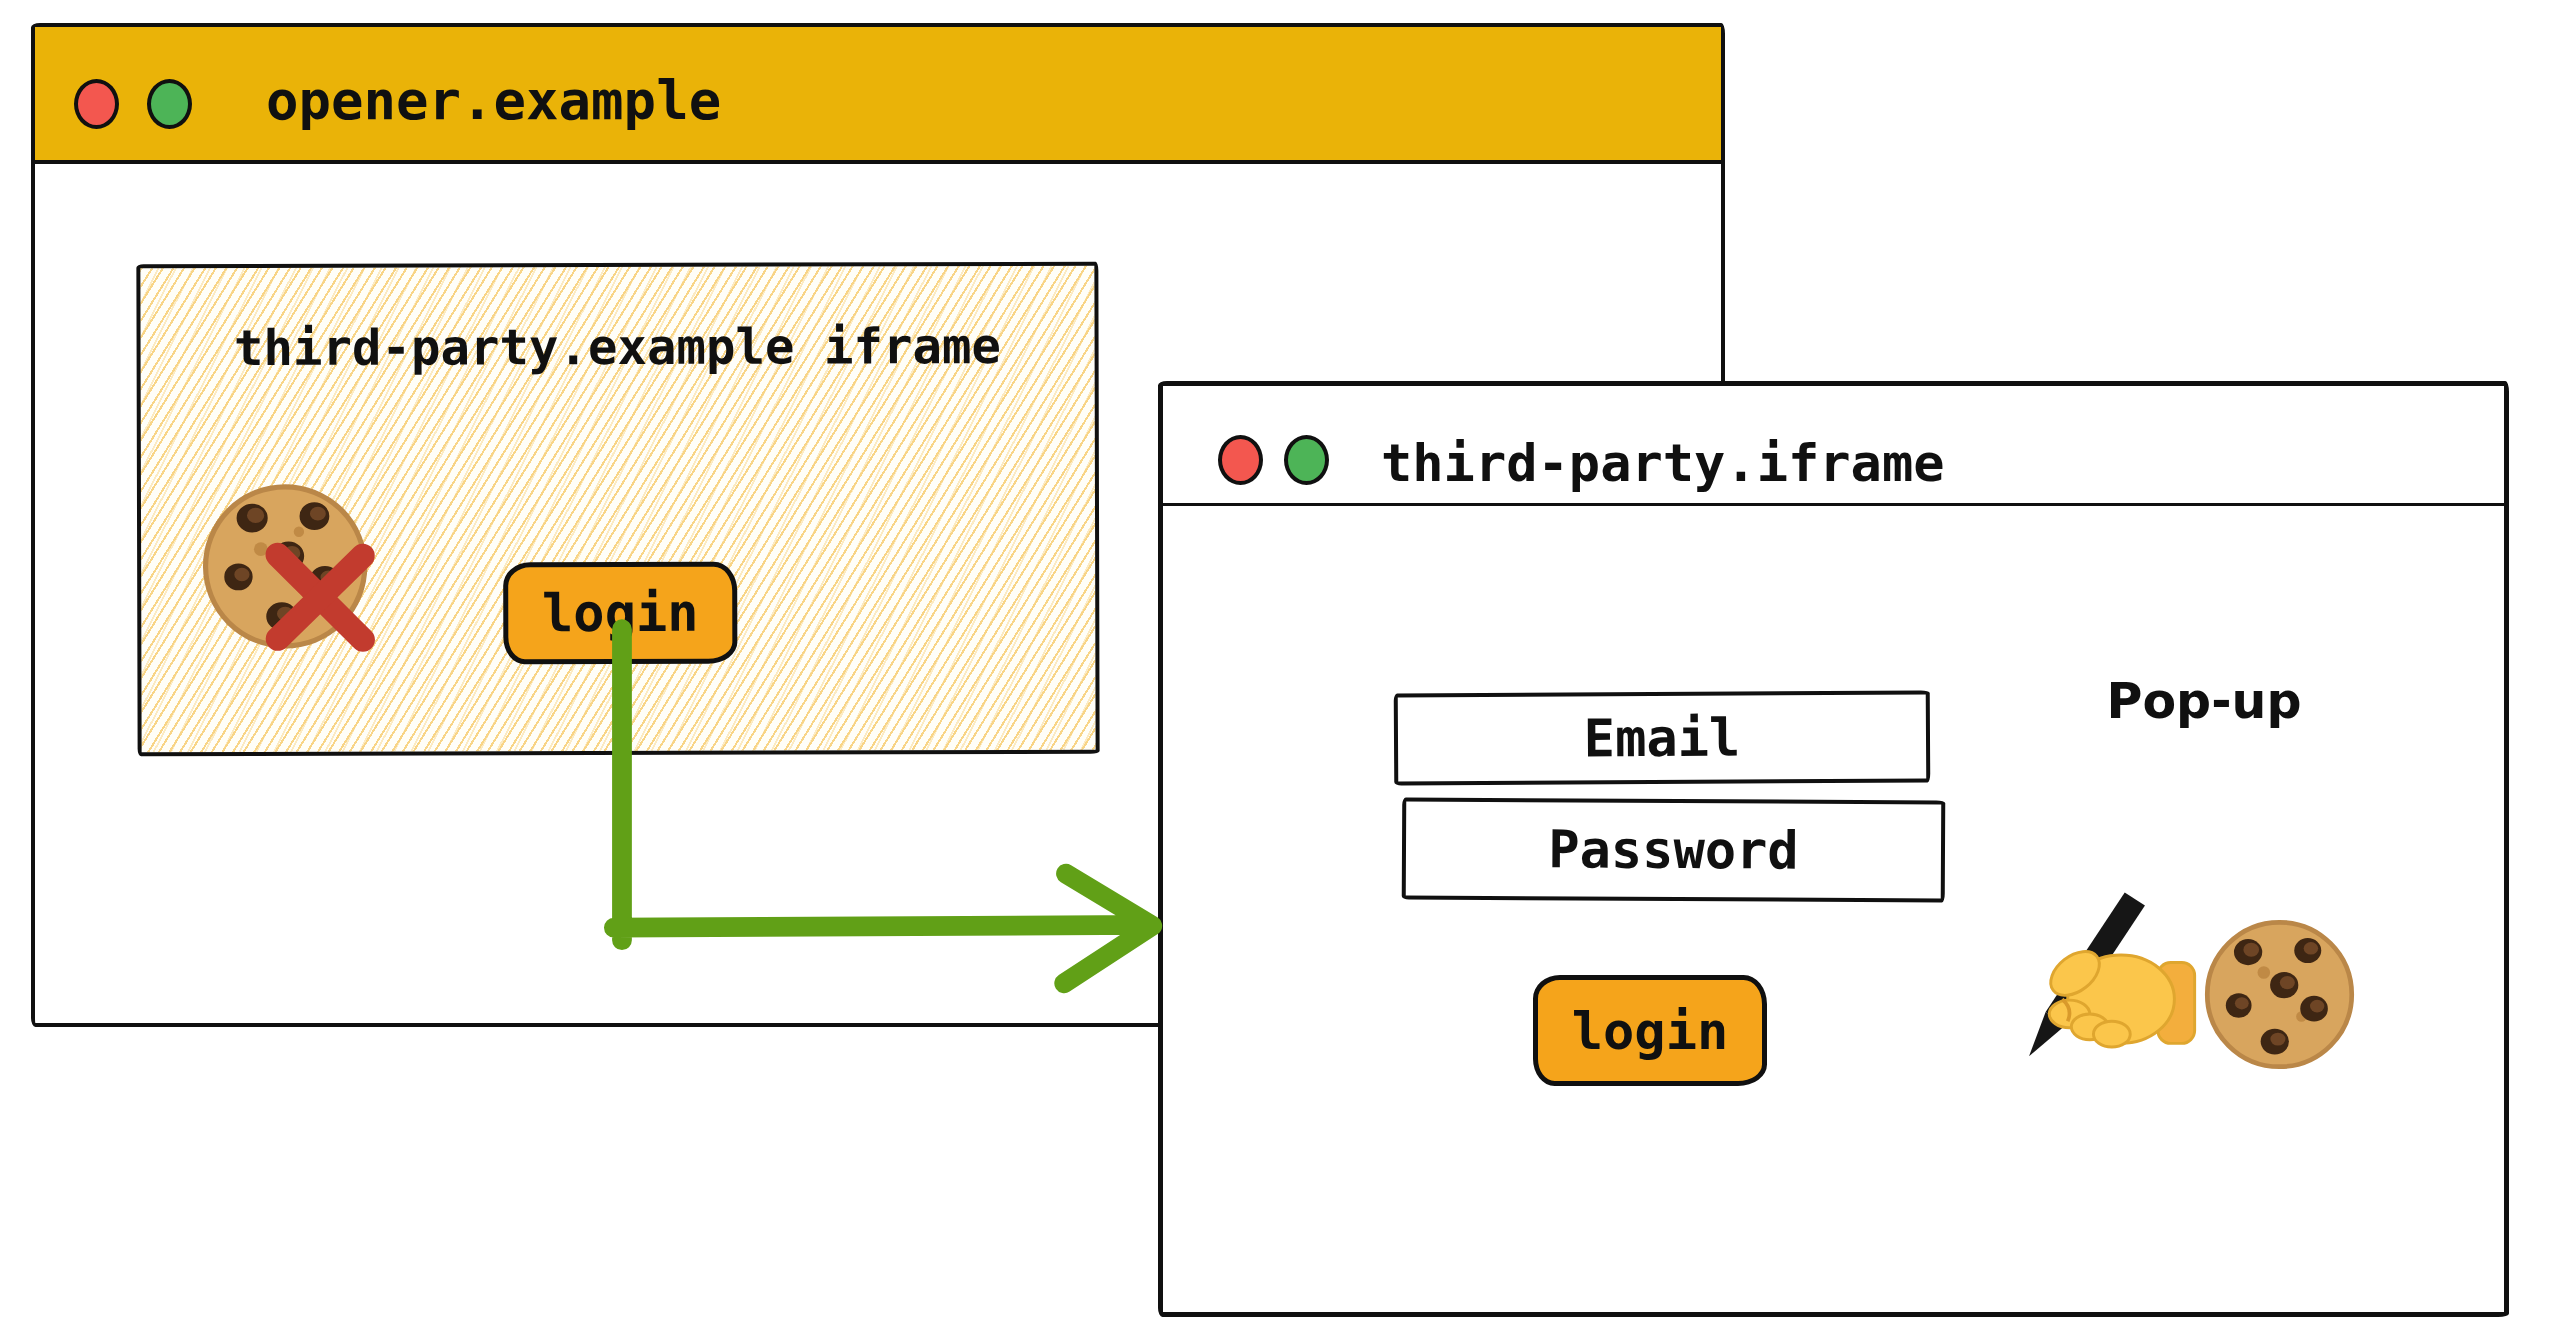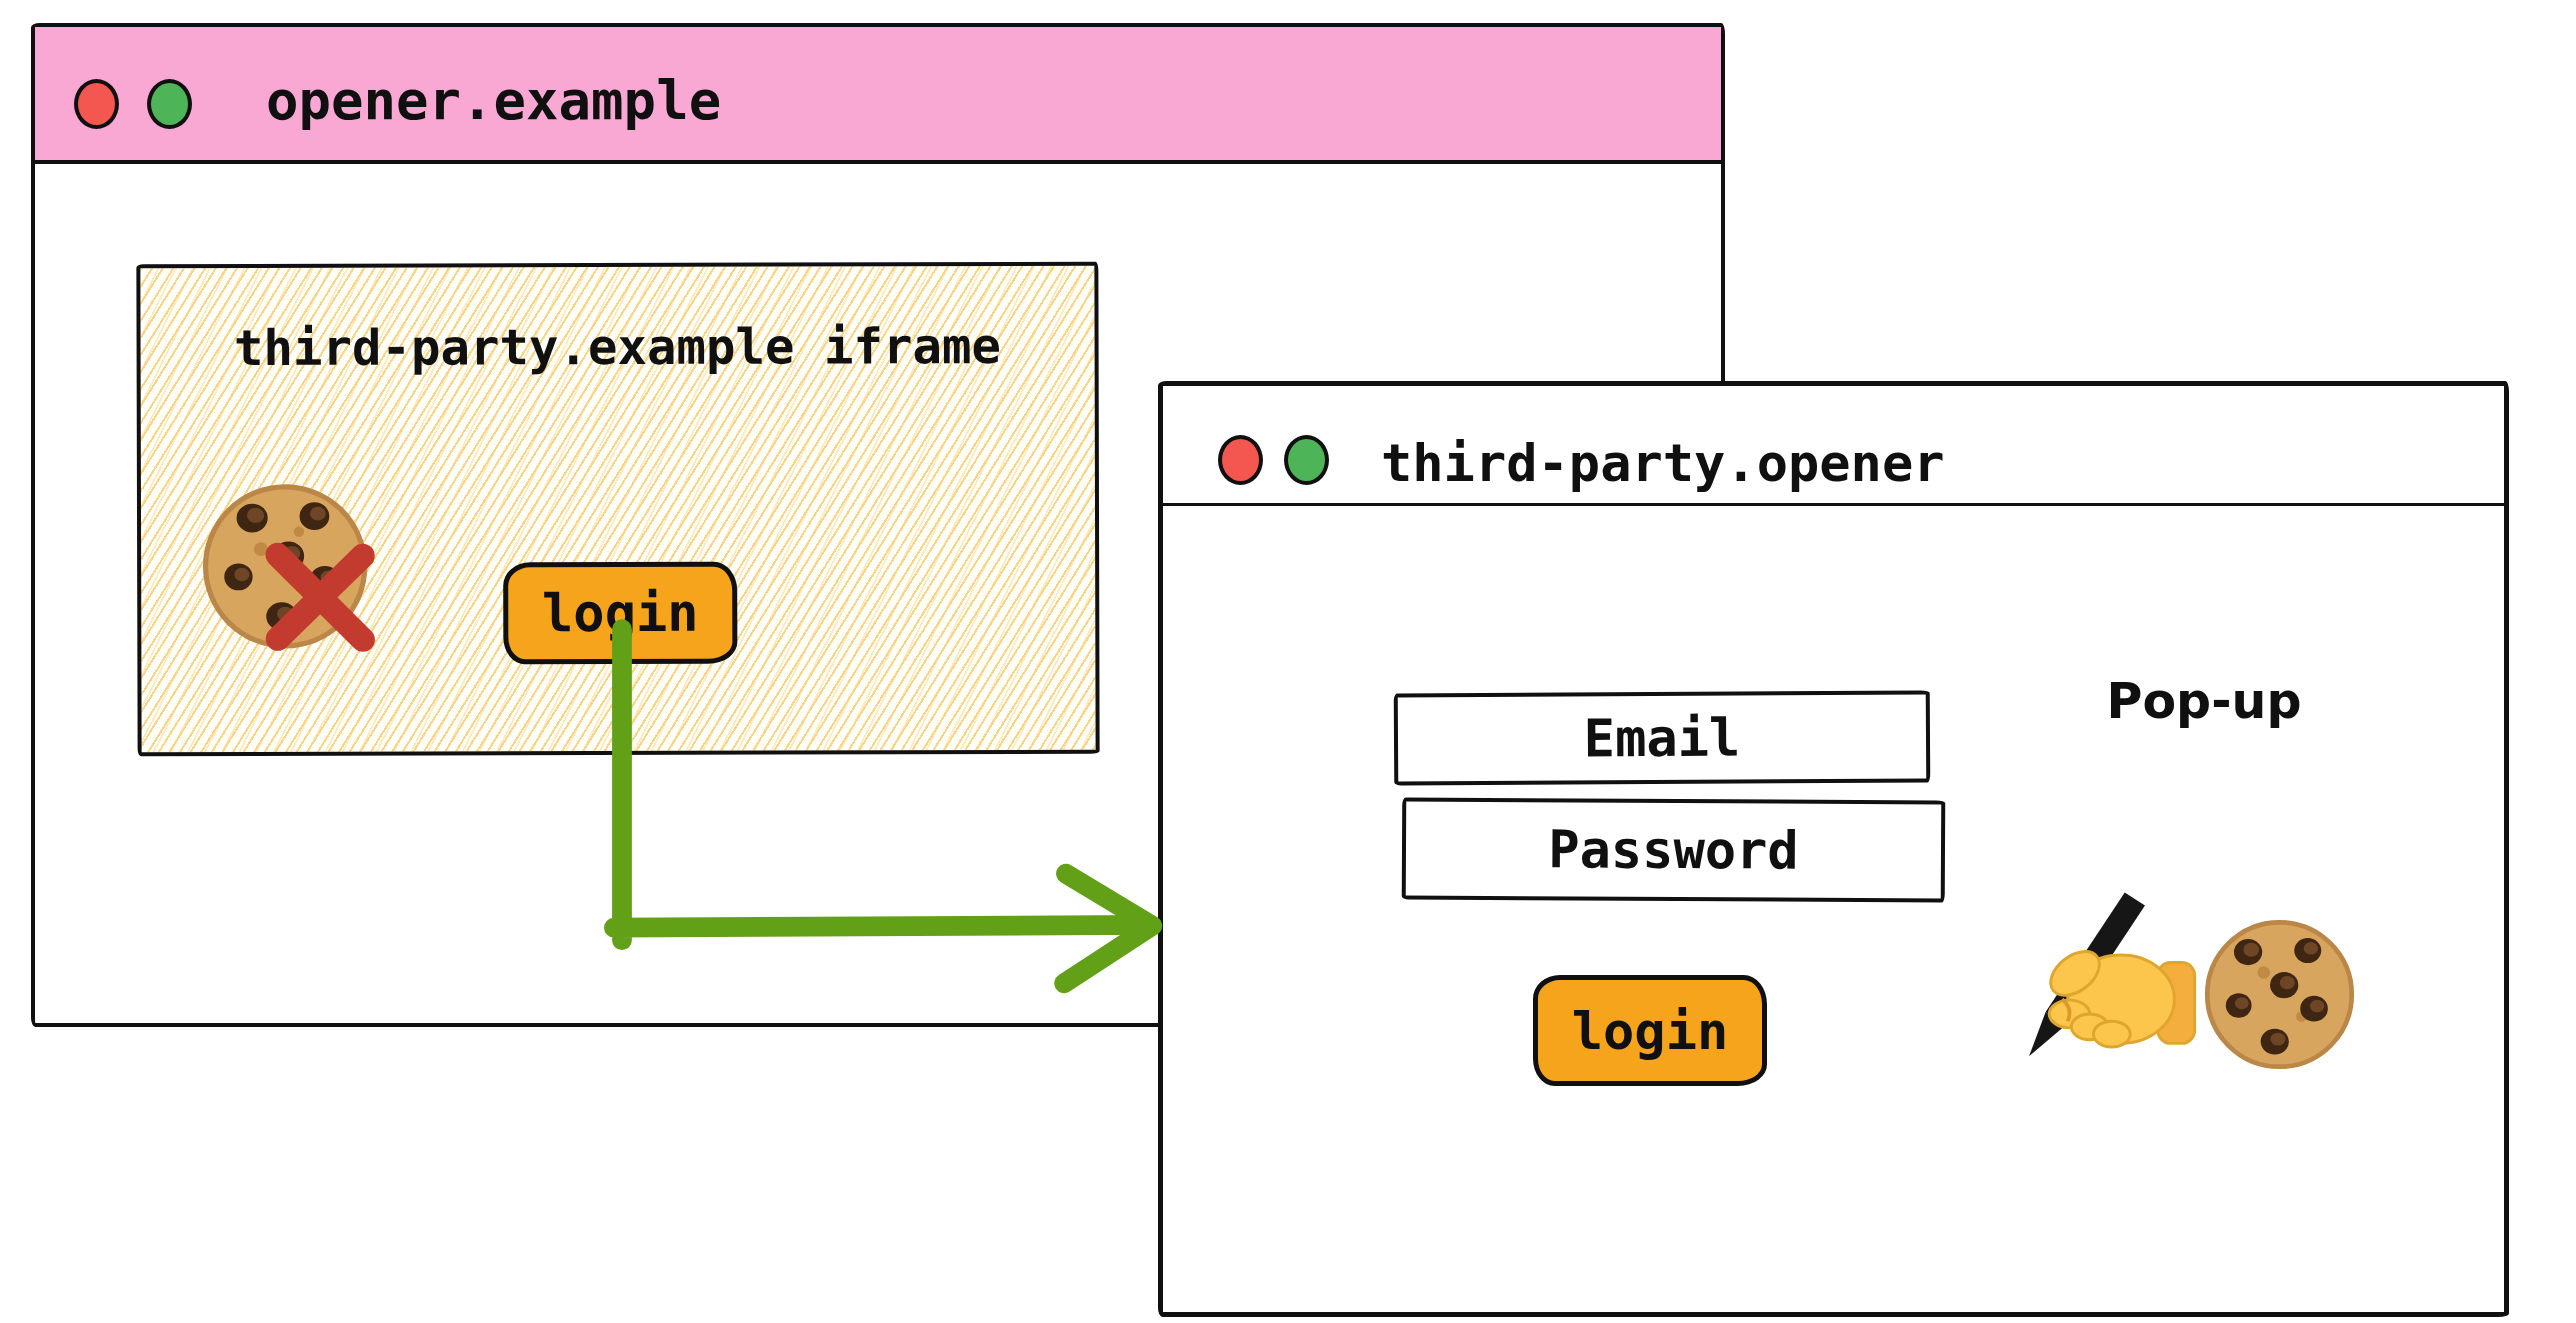--- a/index.html
+++ b/index.html
@@ -16,21 +16,21 @@
     background-image:
       repeating-linear-gradient(122deg, rgba(248,211,130,0.95) 0 2px, transparent 2px 9px),
       repeating-linear-gradient(117deg, rgba(248,211,130,0.45) 0 1.8px,   transparent 1.8px 15.3px);
   }
 
   .window{position:absolute;border:4.5px solid #101010;background:#ffffff;}
   .window.sketchy{border-radius:9px 3.6px 10.8px 4.5px / 4.5px 10.8px 3.6px 9px;}
 
   
   #opener{left:31px;top:23.4px;width:1686px;height:996px;}
-  #opener .titlebar{position:absolute;left:0;top:0;right:0;height:133px;border-bottom:4.5px solid #101010;background:#f9a8d4;}
+  #opener .titlebar{position:absolute;left:0;top:0;right:0;height:133px;border-bottom:4.5px solid #101010;background:#eab308;}
 
   .light{position:absolute;width:45px;height:50px;border:4.5px solid #101010;border-radius:50%;box-sizing:border-box;}
   .light.red{background:#F3574F;}
   .light.green{background:#4DB457;}
 
   #opener .light.red{left:39px;top:52px;}
   #opener .light.green{left:112px;top:52px;}
   .win-title{position:absolute;font-size:54px;letter-spacing:0;white-space:nowrap;}
   #opener .win-title{left:231px;top:44px;line-height:59px;}
 
@@ -129,21 +129,21 @@
       </div>
 
       <button class="btn" id="iframe-login">login</button>
     </div>
   </section>
 
   <section class="window sketchy hatch" id="popup">
     <div class="titlebar">
       <span class="light red"></span>
       <span class="light green"></span>
-      <span class="win-title mono">third-party.opener</span>
+      <span class="win-title mono">third-party.iframe</span>
     </div>
 
     <div class="field mono" id="email-field">Email</div>
 
     <div class="field mono" id="password-field">Password</div>
 
     <button class="btn" id="popup-login">login</button>
 
     <div class="sans" id="popup-label">Pop-up</div>
 

